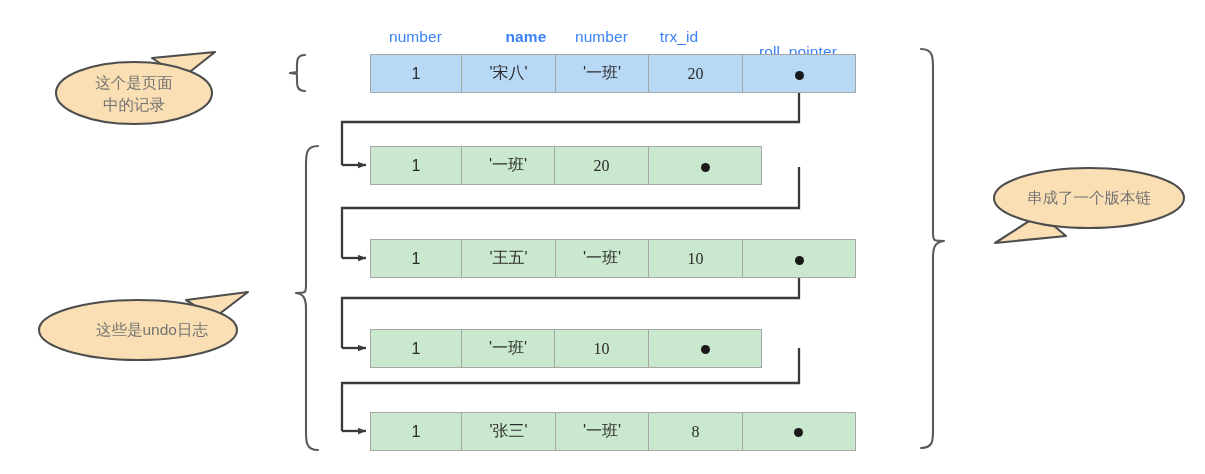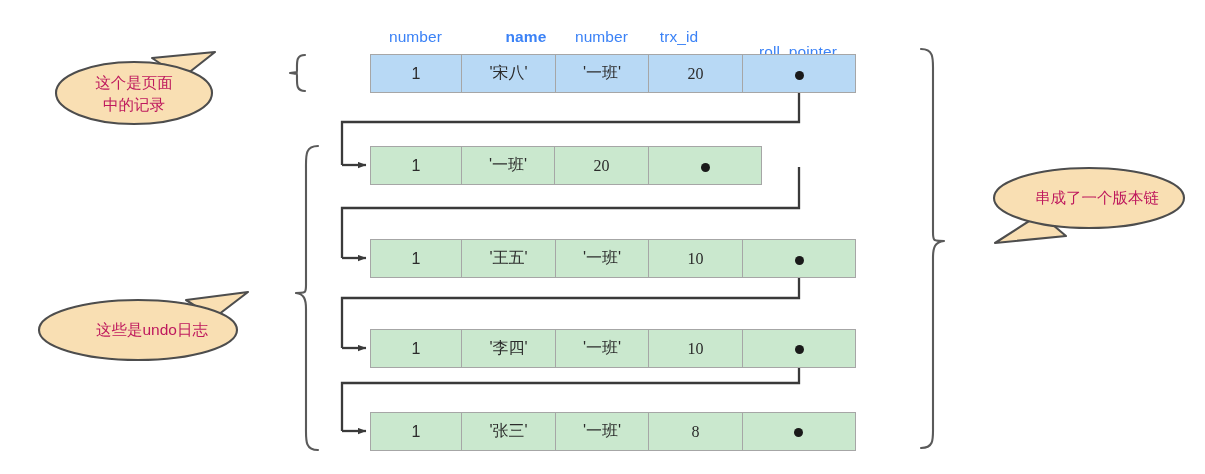--- a/index.html
+++ b/index.html
@@ -61,21 +61,21 @@
     width: 9px;
     height: 9px;
     border-radius: 50%;
     background: #1a1a1a;
     position: absolute;
   }
   
   .callout-text {
     position: absolute;
     font-size: 15.5px;
-    color: #be185d;
+    color: #737373;
     text-align: center;
     line-height: 1.45;
     white-space: pre-line;
     pointer-events: none;
   }
 </style>
 </head>
 <body>
 
 <div id="stage">
@@ -172,21 +172,20 @@
     <div class="cell cell-name">'王五'</div>
     <div class="cell cell-class">'一班'</div>
     <div class="cell cell-trx">10</div>
     <div class="cell cell-ptr">
       <span class="ptr-dot" style="left:52px; top:16px;"></span>
     </div>
   </div>
 
   <div class="record-row green" style="left:370px; top:329px;">
     <div class="cell cell-number">1</div>
-    <div class="cell cell-name">'李四'</div>
     <div class="cell cell-class">'一班'</div>
     <div class="cell cell-trx">10</div>
     <div class="cell cell-ptr">
       <span class="ptr-dot" style="left:52px; top:15px;"></span>
     </div>
   </div>
 
   <div class="record-row green" style="left:370px; top:412px;">
     <div class="cell cell-number">1</div>
     <div class="cell cell-name">'张三'</div>
@@ -195,15 +194,15 @@
     <div class="cell cell-ptr">
       <span class="ptr-dot" style="left:51px; top:15px;"></span>
     </div>
   </div>
 
   <div class="callout-text" style="left:56px; top:72px; width:156px;">这个是页面
 中的记录</div>
 
   <div class="callout-text" style="left:39px; top:319px; width:226px;">这些是undo日志</div>
 
-  <div class="callout-text" style="left:994px; top:187px; width:190px;padding-left:8px;">串成了一个版本链</div>
+  <div class="callout-text" style="left:994px; top:187px; width:190px;">串成了一个版本链</div>
 
 </div>
 
 </body></html>

